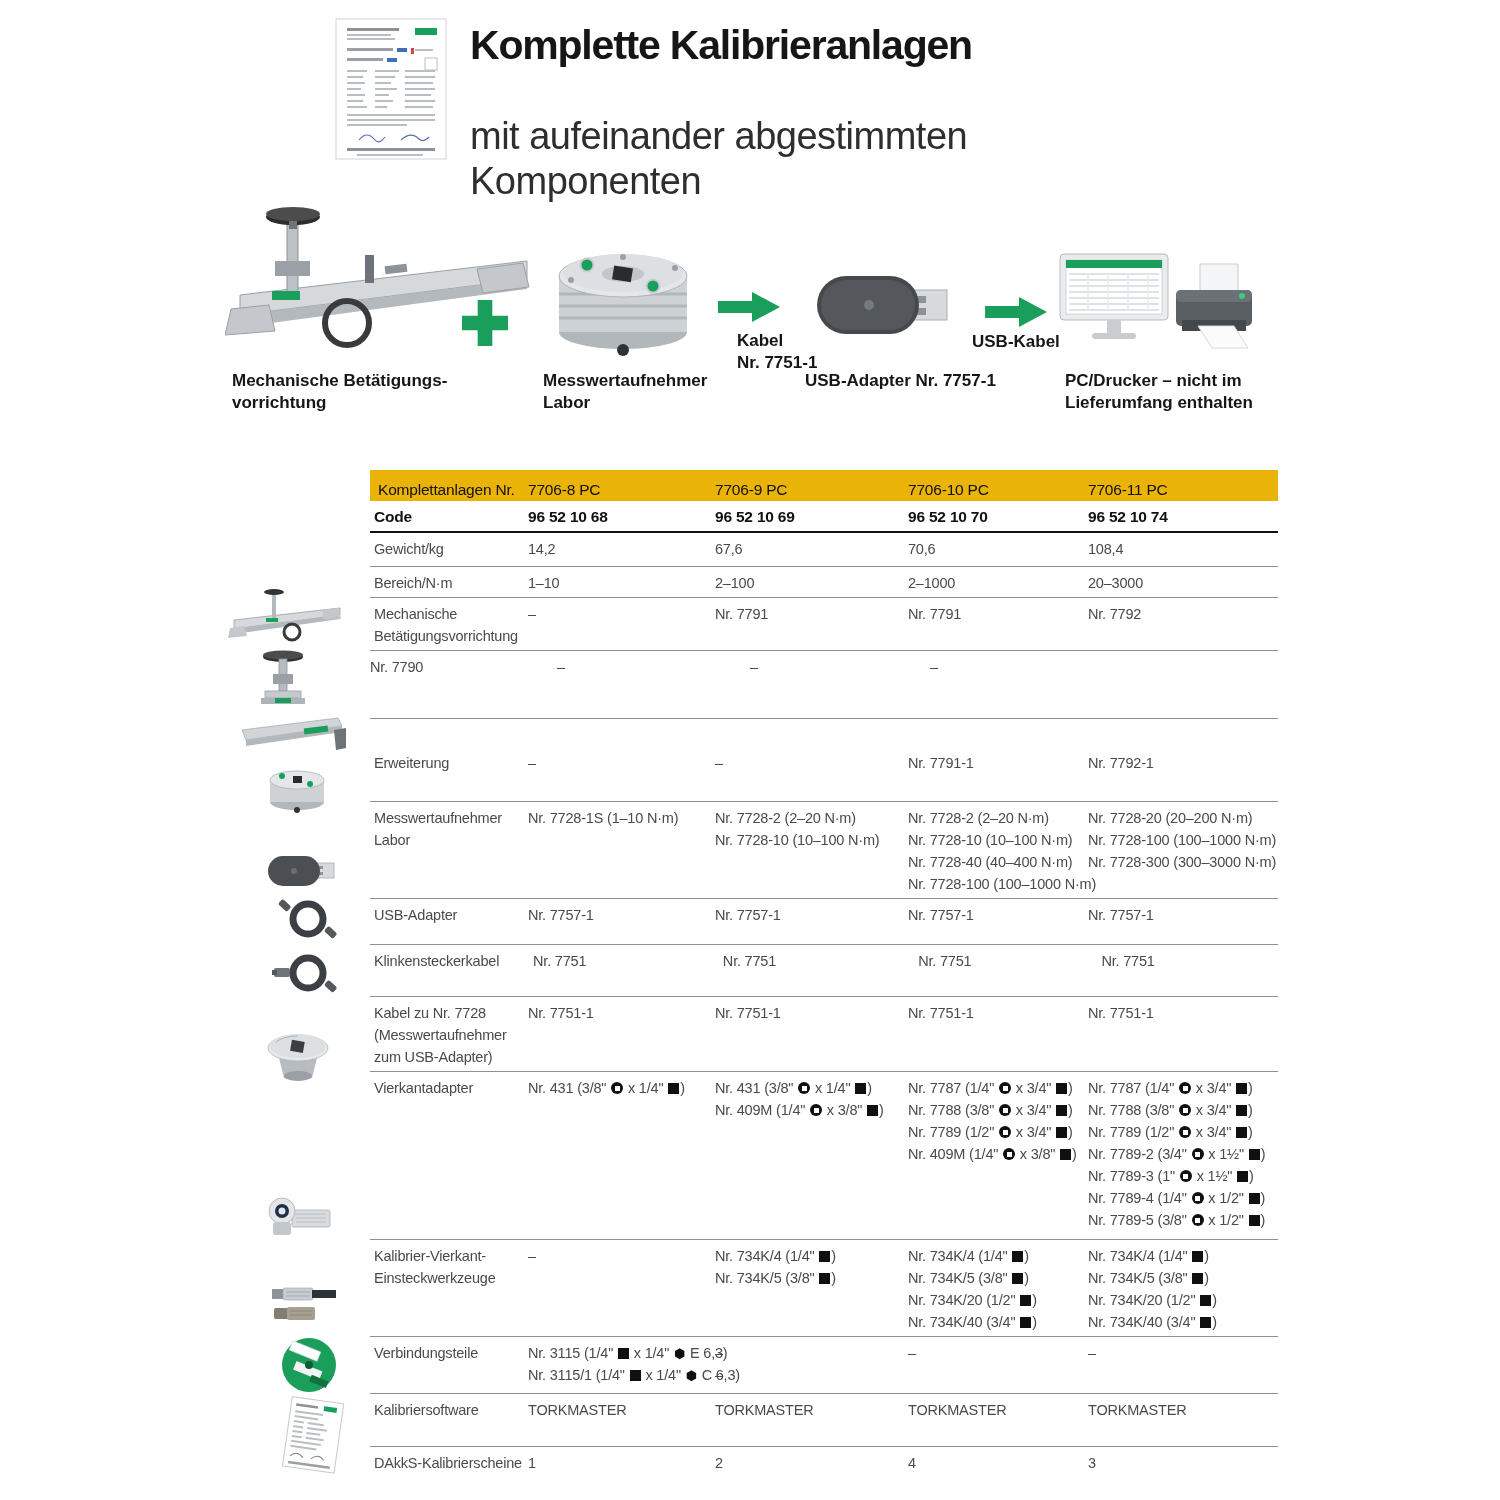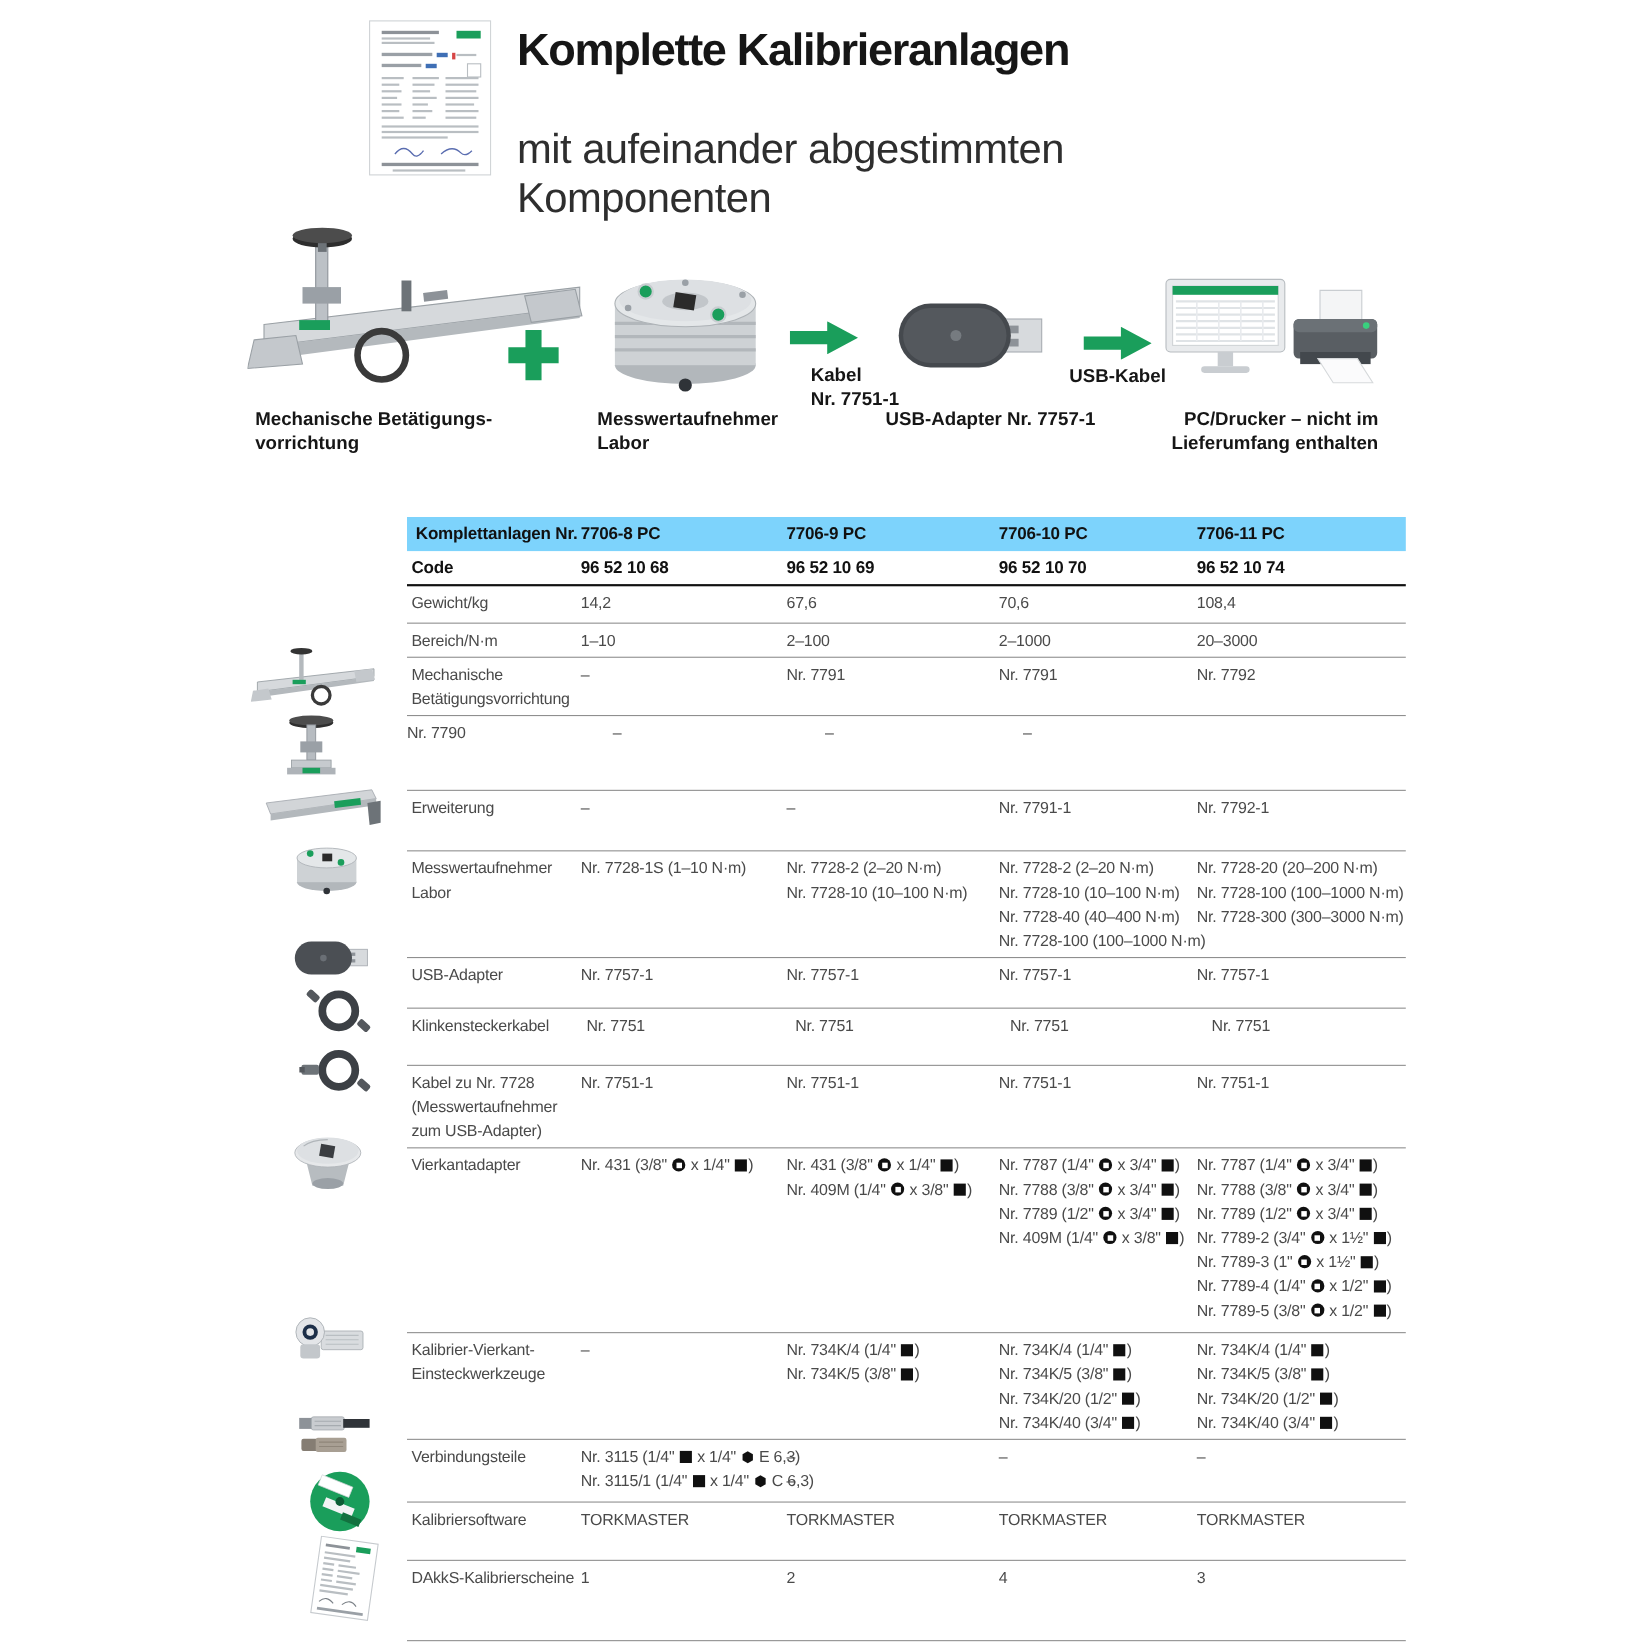--- a/index.html
+++ b/index.html
@@ -9,21 +9,21 @@
 
   
   .page-title{font-size:41px;font-weight:700;letter-spacing:-1.2px;color:#161616;line-height:46px;}
   .page-subtitle{font-size:38px;font-weight:300;letter-spacing:-0.5px;color:#2e2e2e;line-height:45px;}
 
   
   .flow-label{font-size:17px;font-weight:700;line-height:22px;color:#161616;}
 
   
   .t-table{position:absolute;left:370px;top:470px;width:908px;font-size:14.5px;color:#4a4a4a;letter-spacing:-0.2px;}
-  .t-head{display:flex;background:#7dd3fc;min-height:31px;align-items:center;font-weight:700;color:#111;font-size:15.5px;}
+  .t-head{display:flex;background:#eab308;min-height:31px;align-items:flex-end;font-weight:400;color:#111;font-size:15.5px;}
   .t-row{display:flex;border-bottom:1px solid #8f8f8f;box-sizing:border-box;padding:5px 0 3px;}
   .t-row.b-black{border-bottom:2px solid #111;}
   .t-row.bold{font-weight:700;color:#111;font-size:15.5px;}
   .t-label,.t-cell{box-sizing:border-box;line-height:22px;white-space:nowrap;}
   .t-label{width:158px;padding-left:4px;}
   .t-head .t-label{padding-left:8px;}
   .col1{width:187px;}.col2{width:193px;}.col3{width:180px;}.col4{width:190px;}
 
   
   .sym{display:inline-block;vertical-align:-1px;margin:0 1px;}
@@ -186,21 +186,21 @@
 
   <div class="abs flow-label" style="left:232px;top:370px;">
     <div>Mechanische Betätigungs-</div>
     <div>vorrichtung</div>
   </div>
   <div class="abs flow-label" style="left:543px;top:370px;">
     <div>Messwertaufnehmer</div>
     <div>Labor</div>
   </div>
   <div class="abs flow-label" style="left:805px;top:370px;">USB-Adapter Nr. 7757-1</div>
-  <div class="abs flow-label" style="left:1065px;top:370px;text-align:right;">
+  <div class="abs flow-label" style="left:1065px;top:370px;">
     <div>PC/Drucker – nicht im</div>
     <div>Lieferumfang enthalten</div>
   </div>
 
   <div class="abs" style="left:228px;top:588px;">
     <svg width="118" height="56" viewBox="0 0 118 56">
       <polygon points="6,32 112,20 112,27 6,41" fill="#d6d9dc" stroke="#9aa0a5" stroke-width="0.8"></polygon>
       <polygon points="6,41 112,27 112,31 6,46" fill="#b4b9bd"></polygon>
       <polygon points="2,40 16,38 19,48 0,50" fill="#c4c8cc"></polygon>
       <polygon points="94,22 110,20 113,30 96,32" fill="#c4c8cc"></polygon>
@@ -415,21 +415,21 @@
           <div class="t-cell col2">
             <div>–</div>
           </div>
           <div class="t-cell col3">
             <div>–</div>
           </div>
           <div class="t-cell col4">
             <div>–</div>
           </div>
         </div>
-        <div class="t-row" style="min-height: 55px;">
+        <div class="t-row" style="min-height: 55px; margin-top: 28px;">
           <div class="t-label">
             <div>Erweiterung</div>
           </div>
           <div class="t-cell col1">
             <div>–</div>
           </div>
           <div class="t-cell col2">
             <div>–</div>
           </div>
           <div class="t-cell col3">

